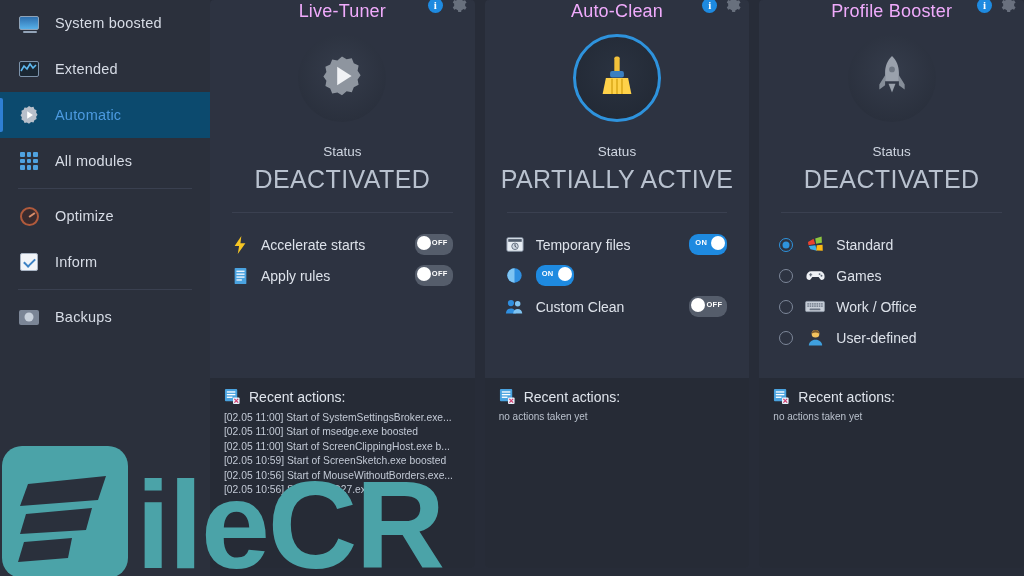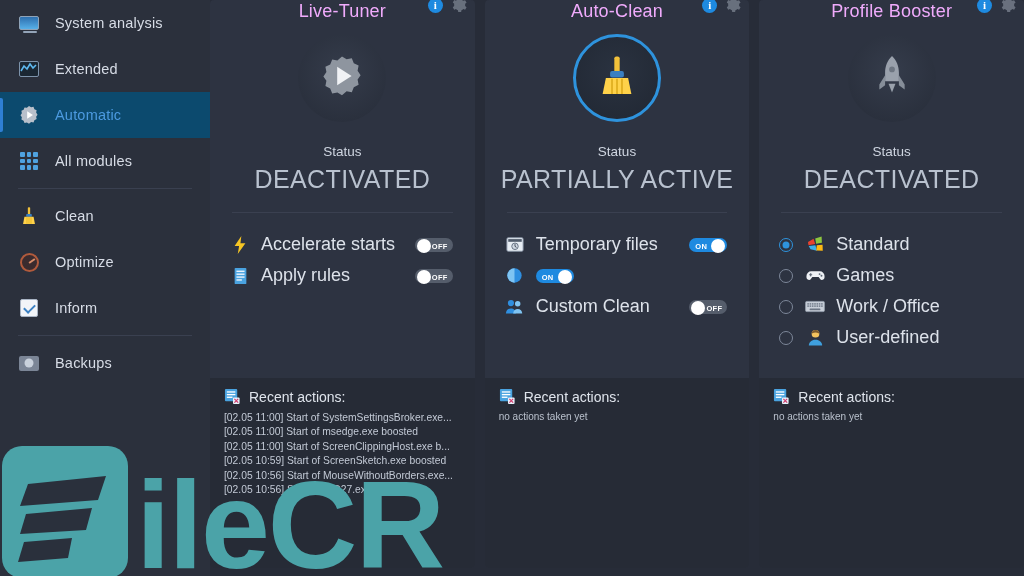--- a/index.html
+++ b/index.html
@@ -211,26 +211,26 @@
     display: flex; align-items: center;
     height: 31px;
     cursor: pointer;
   }
   .opt-ic {
     width: 20px; flex:0 0 20px; height: 18px;
     margin-right: 11px;
     display:flex; align-items:center; justify-content:center;
   }
   .opt-label {
-    font-size: 18px; color: #dde2ea;
+    font-size: 14px; color: #dde2ea;
     flex: 1 1 auto;
     white-space: nowrap;
   }
   .toggle {
-    width: 38px; height: 14px;
+    width: 38px; height: 21px;
     border-radius: 9px;
     position: relative;
     flex: 0 0 38px;
     margin-right: 6px;
     cursor: pointer;
   }
   .toggle.off { background:#555d6b; }
   .toggle.on  { background:#1e8ae0; }
   .toggle .knob {
     position:absolute; top:1.5px;
@@ -295,21 +295,21 @@
 <body>
 
 <div id="app">
 
   <nav class="sidebar">
 
     <div class="nav-item">
       <span class="nav-icon">
         <span class="ic-monitor"></span>
       </span>
-      <span class="nav-label">System analysis</span>
+      <span class="nav-label">System boosted</span>
     </div>
 
     <div class="nav-item">
       <span class="nav-icon">
         <span class="ic-chart">
           <svg width="17" height="13" viewBox="0 0 17 13">
               <polyline points="1,9 4,4 7,7 10,2 13,6 16,3" fill="none" stroke="#5cb7ee" stroke-width="1.6"></polyline>
             </svg>
         </span>
       </span>
@@ -338,31 +338,20 @@
             <i></i>
             <i></i>
             <i></i>
           </span>
       </span>
       <span class="nav-label">All modules</span>
     </div>
 
     <div class="nav-sep"></div>
 
-    <div class="nav-item">
-      <span class="nav-icon">
-        <svg width="20" height="20" viewBox="0 0 24 24">
-          <rect x="10.6" y="1.5" width="2.8" height="9" rx="1" fill="#f2c13a"></rect>
-          <rect x="8.6" y="9.5" width="6.8" height="3.4" rx="1" fill="#3a7fc1"></rect>
-          <path d="M6.5 13h11l1.6 8.6H4.9z" fill="#ffd24a"></path>
-          <path d="M9.6 13.4v8M12 13.4v8M14.4 13.4v8" stroke="#e0ae1f" stroke-width=".9"></path>
-        </svg>
-      </span>
-      <span class="nav-label">Clean</span>
-    </div>
 
     <div class="nav-item">
       <span class="nav-icon">
         <span class="ic-gauge"></span>
       </span>
       <span class="nav-label">Optimize</span>
     </div>
 
     <div class="nav-item">
       <span class="nav-icon">

